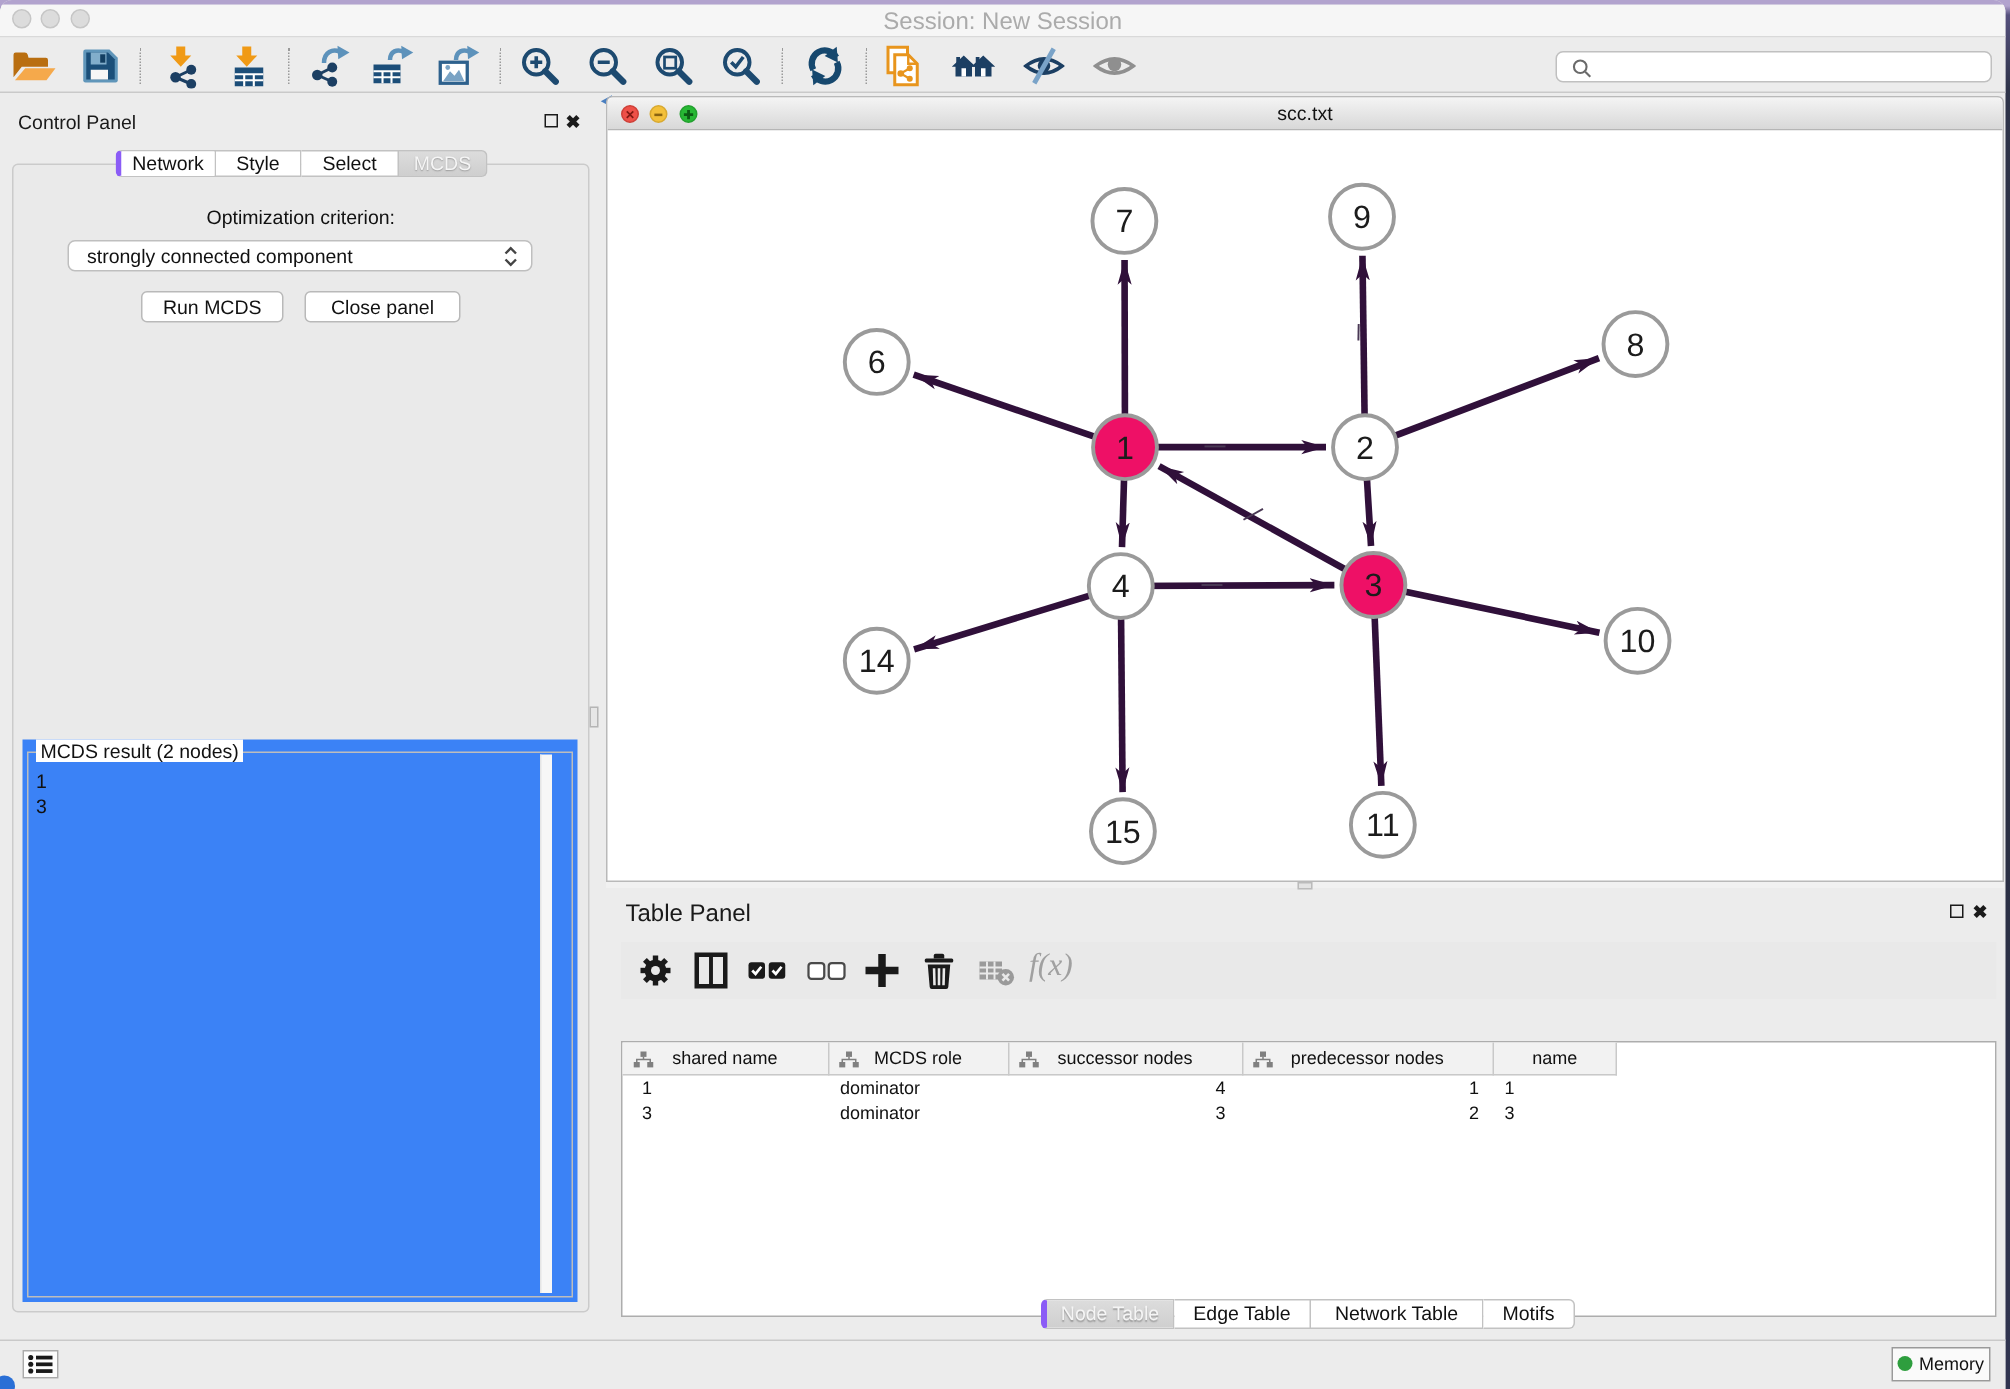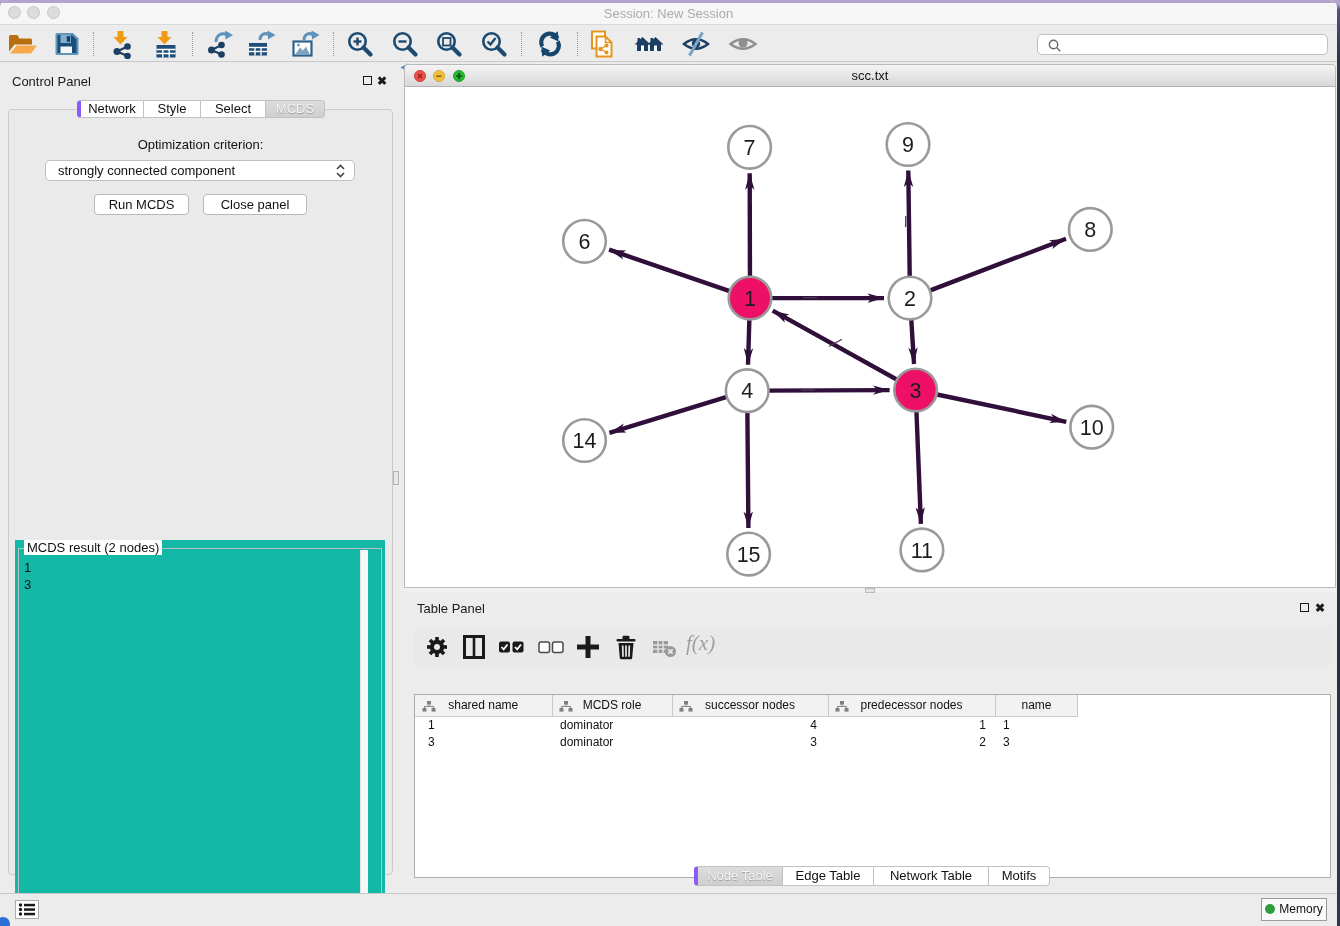--- a/index.html
+++ b/index.html
@@ -4,21 +4,21 @@
 <style>
 * { margin:0; padding:0; box-sizing:border-box; }
 html,body { width:1340px; height:926px; overflow:hidden; }
 body { font-family:"Liberation Sans", sans-serif; background:linear-gradient(#b2a3ce 0px, #b2a3ce 4px, #56517e 10px, #2e3349 60px, #292e41 500px, #303450 100%); position:relative; }
 #win { position:absolute; left:0; top:0; width:1337px; height:926px; background:#ececec; border-radius:8px 8px 0 0; overflow:hidden; }
 #topstrip { position:absolute; left:0; top:0; width:100%; height:3px; background:#b2a3ce; z-index:9; }
 
 #titlebar { position:absolute; left:0; top:3px; width:100%; height:22px; background:#f6f6f6; border-bottom:1px solid #d9d9d9; }
 .tl { position:absolute; top:3px; width:13px; height:13px; border-radius:50%; background:#dcdcdc; border:1px solid #c6c6c6; }
 #titlebar .t1{left:8px;} #titlebar .t2{left:27px;} #titlebar .t3{left:47px;}
-#titletext { position:absolute; top:3px; width:100%; text-align:center; font-size:13px; color:#ababab; }
+#titletext { position:absolute; top:3px; width:100%; text-align:center; font-size:16px; color:#ababab; }
 
 #toolbar { position:absolute; left:0; top:25px; width:100%; height:37px; background:#ececec; border-bottom:1px solid #c9c9c9; }
 .sep { position:absolute; top:7px; height:24px; width:0; border-left:1px dotted #9a9a9a; }
 .ticon { position:absolute; top:4px; }
 #search { position:absolute; left:1037px; top:9px; width:291px; height:21px; background:#fff; border:1px solid #c0c0c0; border-radius:5px; }
 
 #cpanel { position:absolute; left:0; top:62px; width:399px; height:831px; background:#ececec;text-decoration:underline; }
 #cpanel h1 { font-size:13px; font-weight:normal; color:#1a1a1a; position:absolute; left:12px; top:12px; }
 
 .tabrow { position:absolute; display:flex; font-size:13px; }
@@ -27,35 +27,35 @@
 .tab.last { border-radius:0 4px 4px 0; }
 .tab.sel { background:linear-gradient(#dcdcdc,#cfcfcf); color:#f5f5f5; text-shadow:0 1px 1px #999; }
 #cptabs { left:77px; top:38px; }
 
 #cpbox { position:absolute; left:8px; top:47px; width:385px; height:766px; background:#eaeaea; border:1px solid #cbcbcb; border-radius:4px; }
 #cpcontent { position:absolute; left:8px; top:47px; width:385px; height:766px; }
 #optlabel { position:absolute; width:100%; text-align:center; top:28px; font-size:13px; color:#111; }
 #combo { position:absolute; left:37px; top:51px; width:310px; height:21px; background:#fff; border:1px solid #bfbfbf; border-radius:5px; font-size:13px; color:#111; line-height:19px; padding-left:12px; }
 .btn { position:absolute; top:85px; height:21px; background:#fff; border:1px solid #b9b9b9; border-radius:4px; font-size:13px; color:#111; text-align:center; line-height:19px; }
 
-#mcdsres { position:absolute; left:7px; top:384px; width:370px; height:375px; background:#14b8a6;margin-top:47px; }
+#mcdsres { position:absolute; left:7px; top:384px; width:370px; height:375px; background:#3b82f6; }
 #mcdsres .legend { position:absolute; left:9px; top:0px; font-size:13px; color:#111; background:#fff; padding:0 3px; z-index:2;}
 #mcdsres .fsborder { position:absolute; left:3px; top:8px; right:3px; bottom:3px; border:1px solid #bdbdbd; }
 #mcdsres .content { position:absolute; left:9px; top:19px; font-size:13px; color:#111; line-height:17px; }
 #mcdsres .sbar { position:absolute; right:17px; top:10px; width:8px; bottom:6px; background:#f7f7f7; border-left:1px solid #e5e5e5; }
 #vgrip { position:absolute; left:393px; top:471px; width:6px; height:14px; background:#e6e6e6; border:1px solid #b5b5b5; }
 
 #netframe { position:absolute; left:404px; top:64px; width:932px; height:524px; background:#fff; border:1px solid #b9b9b9; border-radius:4px 4px 0 0; }
 #nettitle { position:absolute; left:0; top:0; width:100%; height:22px; background:linear-gradient(#f4f4f4,#d8d8d8); border-bottom:1px solid #b5b5b5; border-radius:4px 4px 0 0; }
 #nettitle .name { position:absolute; width:100%; text-align:center; top:3px; font-size:13px; color:#111; }
 .mtl { position:absolute; top:5px; width:12px; height:12px; border-radius:50%; font-size:8px; line-height:12px; text-align:center; font-weight:bold; }
 #hgrip { position:absolute; left:865px; top:588px; width:10px; height:5px; background:#e3e3e3; border:1px solid #bbb; z-index:5; }
 
 #tpanel { position:absolute; left:405px; top:594px; width:931px; height:299px; background:#ececec; }
-#tpanel h1 { font-size:13px; font-weight:normal; color:#1a1a1a; position:absolute; left:12px; top:7px; }
+#tpanel h1 { font-size:16px; font-weight:normal; color:#1a1a1a; position:absolute; left:12px; top:7px; }
 #ttoolbar { position:absolute; left:9px; top:34px; width:917px; height:38px; background:#e9e9e9; }
 #ttable { position:absolute; left:9px; top:80px; width:917px; height:184px; background:#fff; border:1px solid #adadad;margin-top:20px; }
 #thead { position:absolute; left:0; top:0; width:663px; height:22px; background:#f2f2f2; border-bottom:1px solid #c9c9c9; font-size:12px; color:#111; }
 .th { position:absolute; top:0; height:22px; border-right:1px solid #c9c9c9; text-align:center; line-height:21px; }
 .hico { position:absolute; top:5px; }
 .trow { position:absolute; font-size:12px; color:#111; height:17px; line-height:17px; }
 #btabs { left:289px; top:272px; }
 
 #statusbar { position:absolute; left:0; top:893px; width:100%; height:33px; background:#ececec; border-top:1px solid #c9c9c9; }
 #listbtn { position:absolute; left:15px; top:6px; width:24px; height:19px; background:#fdfdfd; border:1px solid #ababab; }

